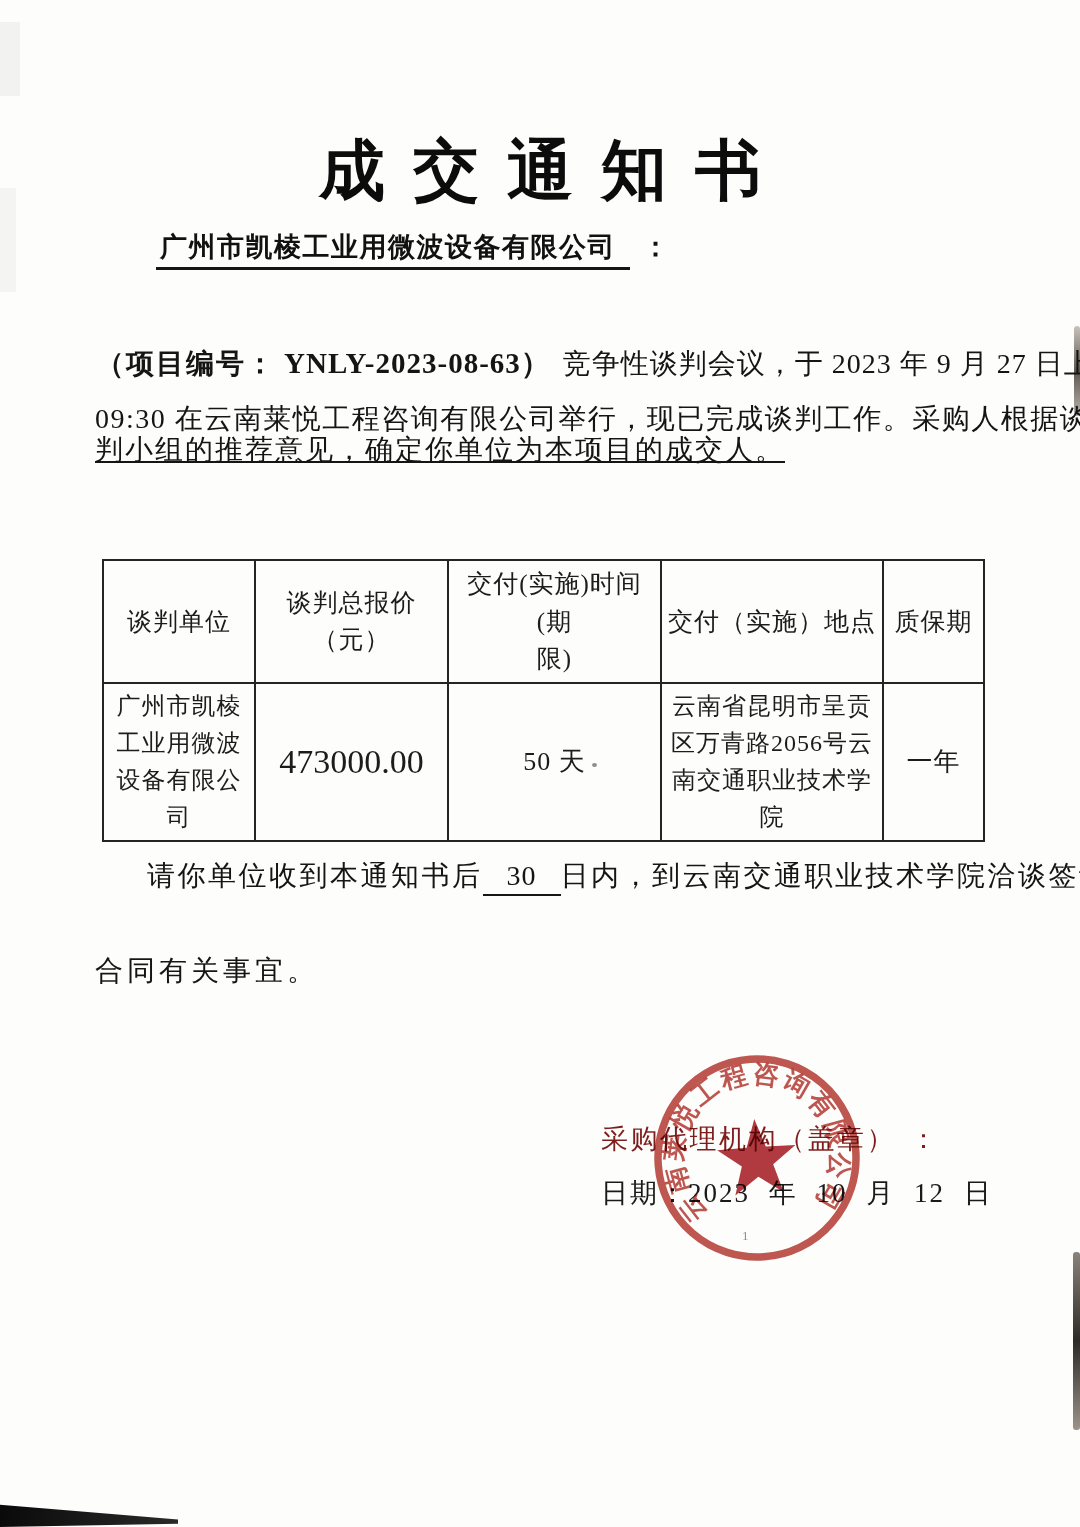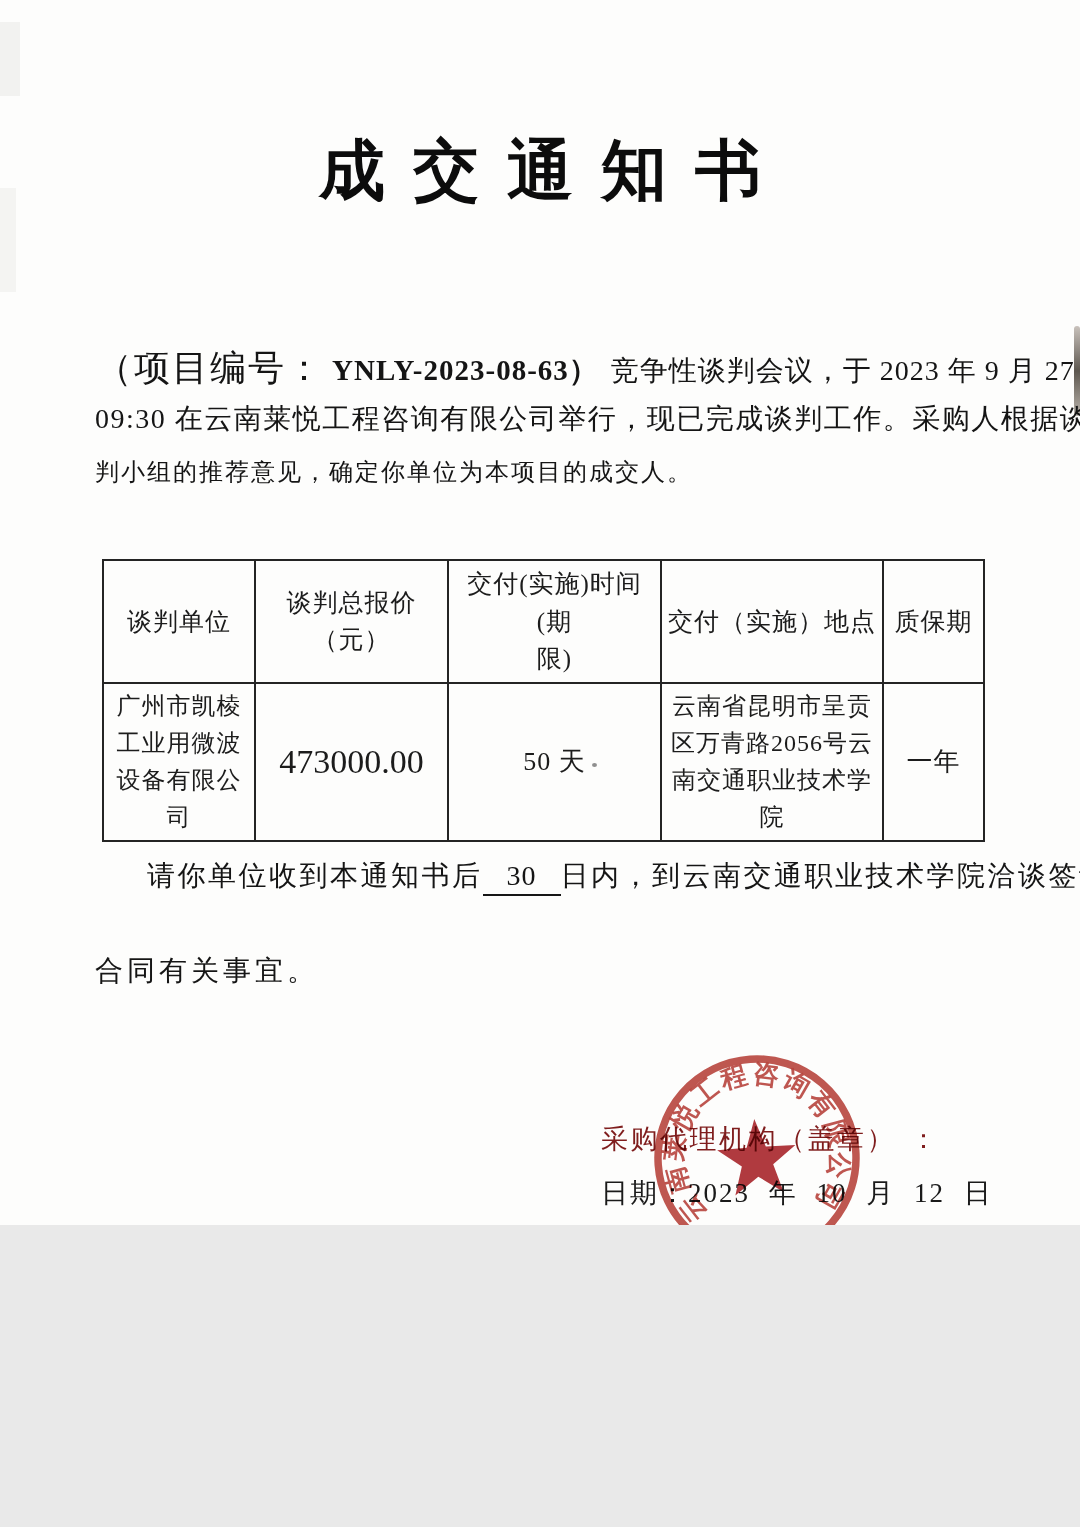--- a/index.html
+++ b/index.html
@@ -3,21 +3,21 @@
 <meta charset="utf-8">
 <style>
   html,body{margin:0;padding:0;}
   body{
     width:1080px;height:1527px;
     background:#e9e9e9;
     font-family:"Liberation Serif","DejaVu Serif",serif;
   }
   .page{
     position:relative;
-    width:1080px;height:1225px;
+    width:1080px;height:1527px;
     background:#fdfdfc;
     overflow:hidden;
     color:#141414;
   }
   
   .doc-title{
     position:absolute;top:126px;left:0;width:100%;
     text-align:center;
     font-family:"Liberation Sans","DejaVu Sans",sans-serif;
     font-weight:900;
@@ -44,28 +44,28 @@
   
   .bline{position:absolute;white-space:nowrap;color:#151515;}
   .bline-1{
     top:290px;left:160px;
     font-family:"Liberation Sans","DejaVu Sans",sans-serif;
     font-weight:700;font-size:28px;letter-spacing:0.5px;
   }
   .bline-2{top:344px;left:96px;font-size:28px;letter-spacing:1px;}
   .bline-2 .proj-label{
     font-family:"Liberation Sans","DejaVu Sans",sans-serif;
-    font-weight:400;font-size:36px;letter-spacing:2px;
+    font-weight:700;font-size:28px;letter-spacing:2px;
   }
   .bline-2 .proj-code{
     font-weight:700;font-size:29px;letter-spacing:1px;
     margin-right:4px;
   }
   .bline-3{top:400px;left:95px;font-size:28px;letter-spacing:1.5px;}
-  .bline-4{top:456px;left:95px;font-size:24px;letter-spacing:2px;}
+  .bline-4{top:431px;left:95px;font-size:28px;letter-spacing:2px;text-decoration:underline;}
   
   .award-table{
     position:absolute;top:559px;left:102px;
     border-collapse:collapse;
     table-layout:fixed;
     width:881px;
   }
   .award-table th,.award-table td{
     border:2px solid #242424;
     text-align:center;
@@ -154,20 +154,23 @@
 
   <div class="artifact smudge-tl-1"></div>
   <div class="artifact smudge-tl-2"></div>
   <div class="artifact edge-right-1"></div>
   <div class="artifact edge-right-2"></div>
   <div class="artifact corner-bl"></div>
   <div class="artifact dot-artifact"></div>
 
   <div class="doc-title">成交通知书</div>
 
+  <div class="addressee">
+    <span class="name">广州市凯棱工业用微波设备有限公司</span><span class="colon">：</span>
+  </div>
 
   <div class="bline bline-2">
     <span class="proj-label">（项目编号：</span>
     <span class="proj-code">YNLY-2023-08-63）</span>
     <span class="proj-rest">竞争性谈判会议，于 2023 年 9 月 27 日上午</span>
   </div>
   <div class="bline bline-3">09:30 在云南莱悦工程咨询有限公司举行，现已完成谈判工作。采购人根据谈</div>
   <div class="bline bline-4">判小组的推荐意见，确定你单位为本项目的成交人。</div>
 
   <table class="award-table">

